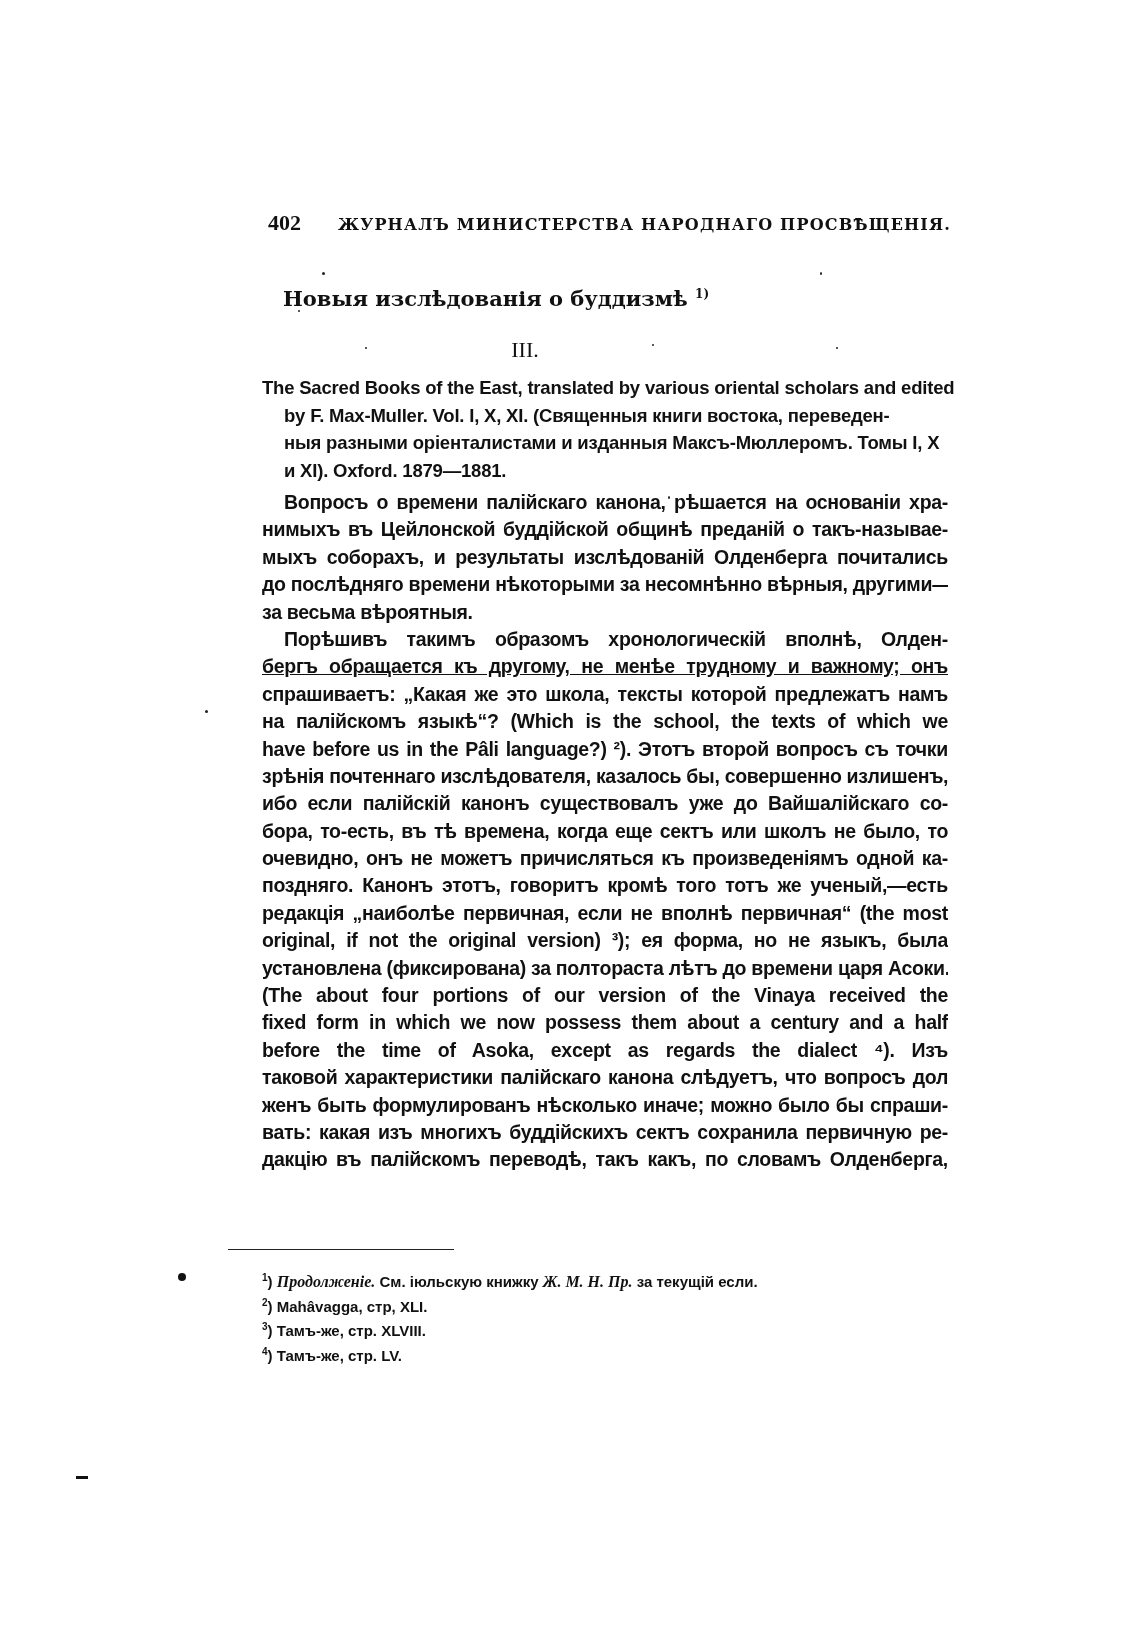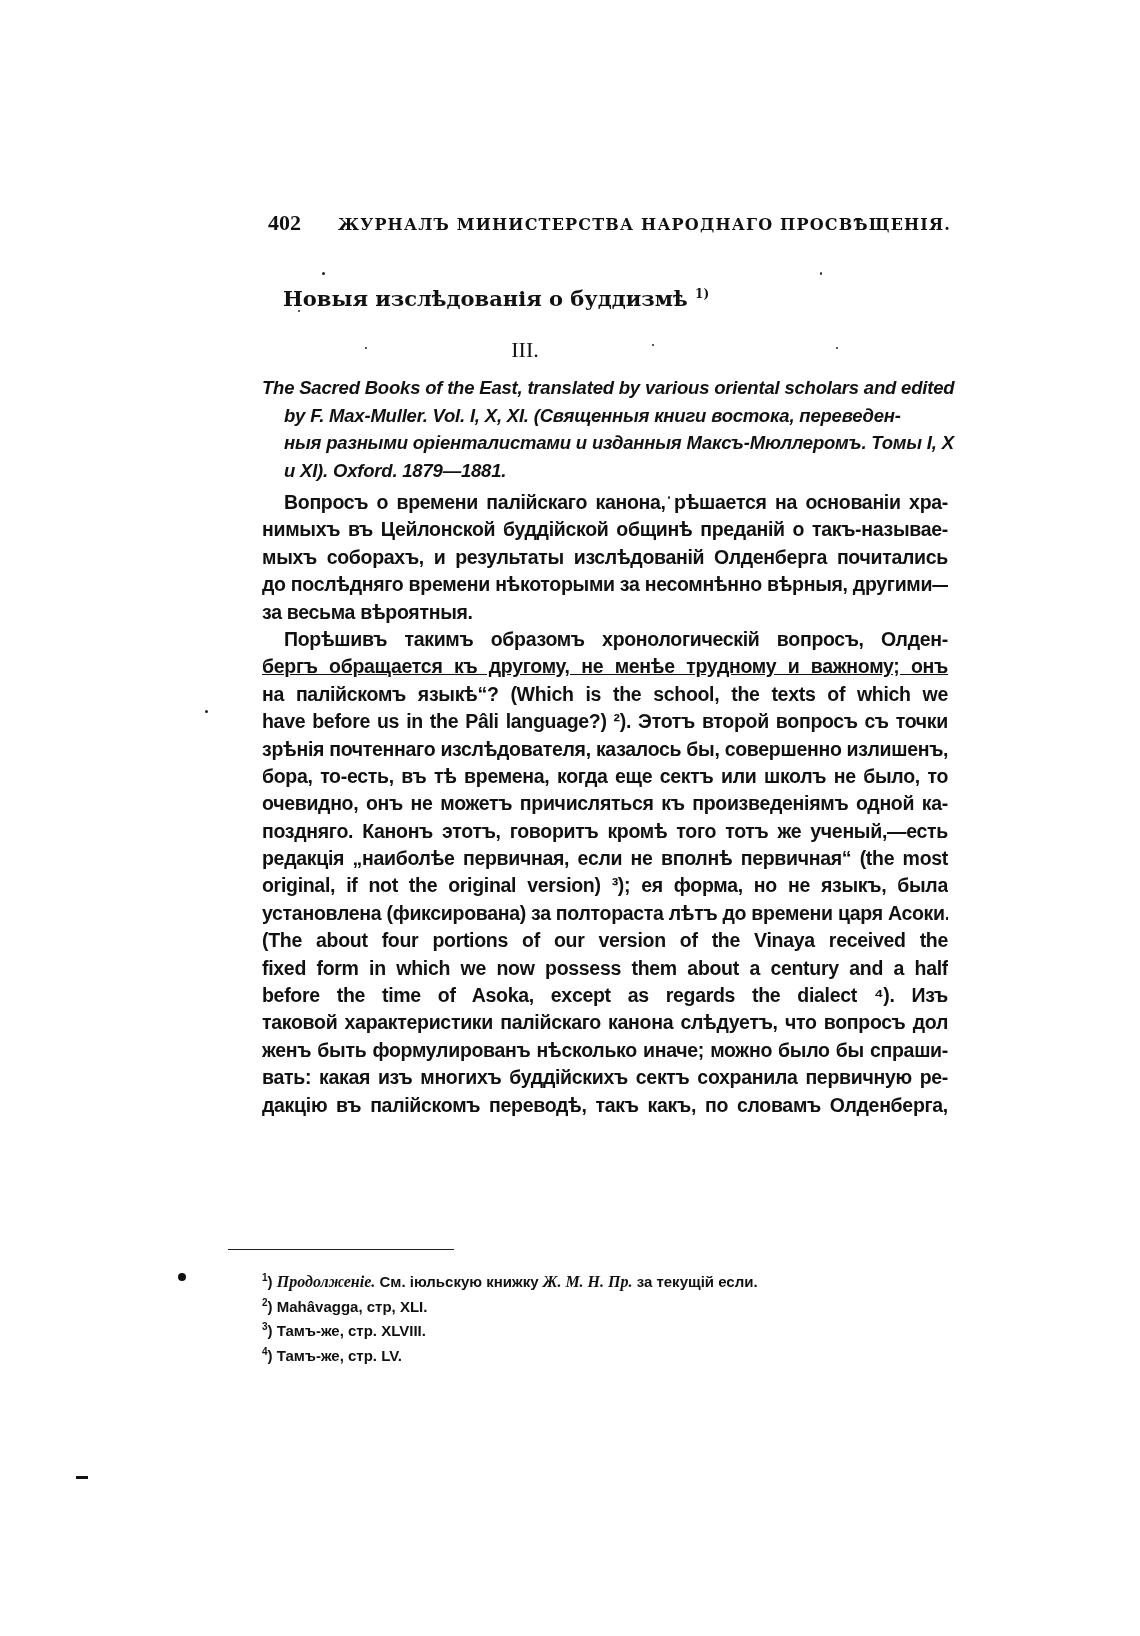--- a/index.html
+++ b/index.html
@@ -74,21 +74,20 @@
       font-size: 18.5px;
       line-height: 27.5px;
       font-weight: bold;
       text-align: justify;
       font-family: "Liberation Sans", sans-serif;
       letter-spacing: -0.2px;
     }
     .bib-line {
       display: block;
       white-space: nowrap;
-      font-style: italic;
     }
     .bib-line.indent { padding-left: 22px; }
     .body-text {
       position: absolute;
       left: 262px;
       top: 489px;
       width: 686px;
       font-size: 19.5px;
       line-height: 27.4px;
       font-weight: bold;
@@ -175,25 +174,27 @@
 
   <div class="body-text">
     <div>
       <span class="line first-indent" style="text-align: justify; text-align-last: justify;">Вопросъ о времени палійскаго канона, рѣшается на основаніи хра-</span>
       <span class="line" style="text-align: justify; text-align-last: justify;">нимыхъ въ Цейлонской буддійской общинѣ преданій о такъ-называе-</span>
       <span class="line" style="text-align: justify; text-align-last: justify;">мыхъ соборахъ, и результаты изслѣдованій Олденберга почитались</span>
       <span class="line" style="text-align: justify; text-align-last: justify;">до послѣдняго времени нѣкоторыми за несомнѣнно вѣрныя, другими—</span>
       <span class="line last">за весьма вѣроятныя.</span>
     </div>
     <div>
-      <span class="line first-indent" style="text-align: justify; text-align-last: justify;">Порѣшивъ такимъ образомъ хронологическій вопросъ, Олден-</span>
+      <span class="line first-indent" style="text-align: justify; text-align-last: justify;">Порѣшивъ такимъ образомъ хронологическій вполнѣ, Олден-</span>
       <span class="line" style="text-align: justify; text-align-last: justify; text-decoration: underline;">бергъ обращается къ другому, не менѣе трудному и важному; онъ</span>
+      <span class="line" style="text-align: justify; text-align-last: justify;">спрашиваетъ: „Какая же это школа, тексты которой предлежатъ намъ</span>
       <span class="line" style="text-align: justify; text-align-last: justify;">на палійскомъ языкѣ“? (Which is the school, the texts of which we</span>
       <span class="line" style="text-align: justify; text-align-last: justify;">have before us in the Pâli language?) ²). Этотъ второй вопросъ съ точки</span>
       <span class="line" style="text-align: justify; text-align-last: justify;">зрѣнія почтеннаго изслѣдователя, казалось бы, совершенно излишенъ,</span>
+      <span class="line" style="text-align: justify; text-align-last: justify;">ибо если палійскій канонъ существовалъ уже до Вайшалійскаго со-</span>
       <span class="line" style="text-align: justify; text-align-last: justify;">бора, то-есть, въ тѣ времена, когда еще сектъ или школъ не было, то</span>
       <span class="line" style="text-align: justify; text-align-last: justify;">очевидно, онъ не можетъ причисляться къ произведеніямъ одной ка-</span>
       <span class="line" style="text-align: justify; text-align-last: justify;">поздняго. Канонъ этотъ, говоритъ кромѣ того тотъ же ученый,—есть</span>
       <span class="line" style="text-align: justify; text-align-last: justify;">редакція „наиболѣе первичная, если не вполнѣ первичная“ (the most</span>
       <span class="line" style="text-align: justify; text-align-last: justify;">original, if not the original version) ³); ея форма, но не языкъ, была</span>
       <span class="line" style="text-align: justify; text-align-last: justify;">установлена (фиксирована) за полтораста лѣтъ до времени царя Асоки.</span>
       <span class="line" style="text-align: justify; text-align-last: justify;">(The about four portions of our version of the Vinaya received the</span>
       <span class="line" style="text-align: justify; text-align-last: justify;">fixed form in which we now possess them about a century and a half</span>
       <span class="line" style="text-align: justify; text-align-last: justify;">before the time of Asoka, except as regards the dialect ⁴). Изъ</span>
       <span class="line" style="text-align: justify; text-align-last: justify;">таковой характеристики палійскаго канона слѣдуетъ, что вопросъ дол</span>

